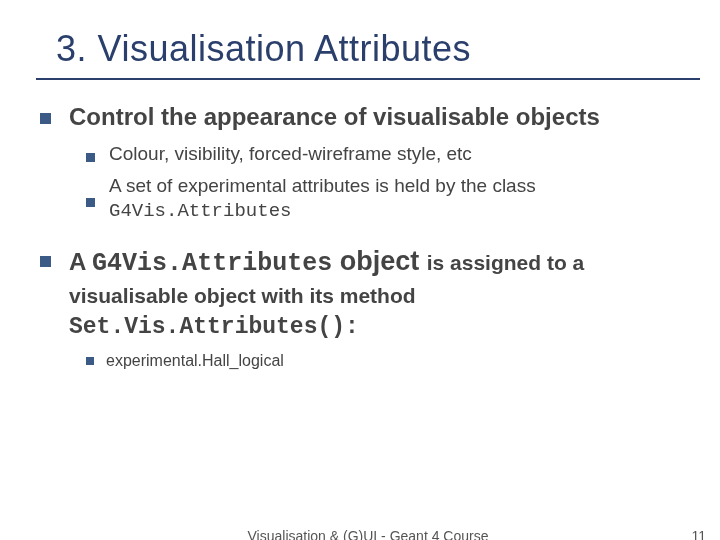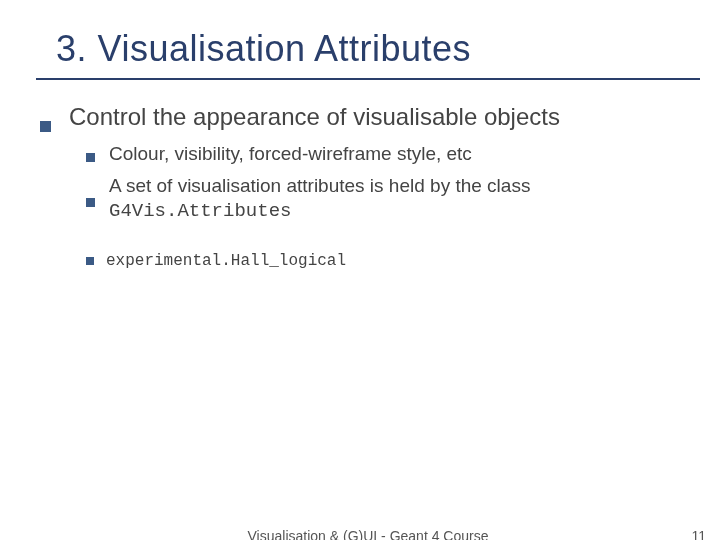--- a/index.html
+++ b/index.html
@@ -29,42 +29,43 @@
     letter-spacing: 0.5px;
   }
   .rule {
     border: none;
     border-top: 2px solid #2a3f6b;
     margin: 0 0 22px 0;
     width: 100%;
   }
   .b1 {
     display: flex;
-    align-items: flex-end;
+    align-items: flex-start;
     margin: 0 0 10px 4px;
     font-size: 24px;
     line-height: 1.25;
     color: #444;
+    font-weight: bold;
   }
   .b2 {
     display: flex;
     align-items: center;
     margin: 0 0 8px 50px;
     font-size: 19px;
     line-height: 1.25;
     color: #444;
   }
   .b3 {
     display: flex;
     align-items: flex-start;
     margin: 6px 0 6px 50px;
     font-size: 16px;
     line-height: 1.3;
     color: #444;
-    font-family: Liberation Mono, monospace;
+    font-family: Liberation Sans, sans-serif;
   }
   .sq {
     display: inline-block;
     background: #3b5a85;
     flex-shrink: 0;
   }
   .sq1 { width: 11px; height: 11px; margin-top: 11px; margin-right: 18px; }
   .sq2 { width: 9px; height: 9px; margin-top: 8px; margin-right: 14px; }
   .sq3 { width: 8px; height: 8px; margin-top: 6px; margin-right: 12px; }
   .mono { font-family: "Courier New", Courier, monospace; }
@@ -102,26 +103,32 @@
   </div>
 
   <div class="b2">
     <span class="sq sq2"></span>
     <span>Colour, visibility, forced-wireframe style, etc</span>
   </div>
 
   <div class="b2">
     <span class="sq sq2"></span>
     <span>
-      <span>A set of visualisation attributes is held by the class </span><span class="mono">G4Vis.Attributes</span>
+      <span>A set of experimental attributes is held by the class </span><span class="mono">G4Vis.Attributes</span>
     </span>
   </div>
 
   <div class="gap"></div>
 
+  <div class="b1">
+    <span class="sq sq1"></span>
+    <span>
+      <span>A </span><span class="mono" style="font-size:25px">G4Vis.Attributes</span><span style="font-size:27px"> object </span><span style="font-size:21px">is assigned to a visualisable object with its method </span><span class="mono" style="font-size:23px">Set.Vis.Attributes():</span>
+    </span>
+  </div>
 
   <div class="b3">
     <span class="sq sq3"></span>
     <span>experimental.Hall_logical</span>
   </div>
 
   <div class="footer">
     <span class="footer-center">Visualisation &amp; (G)UI - Geant 4 Course</span>
     <span class="footer-right">11</span>
   </div>

